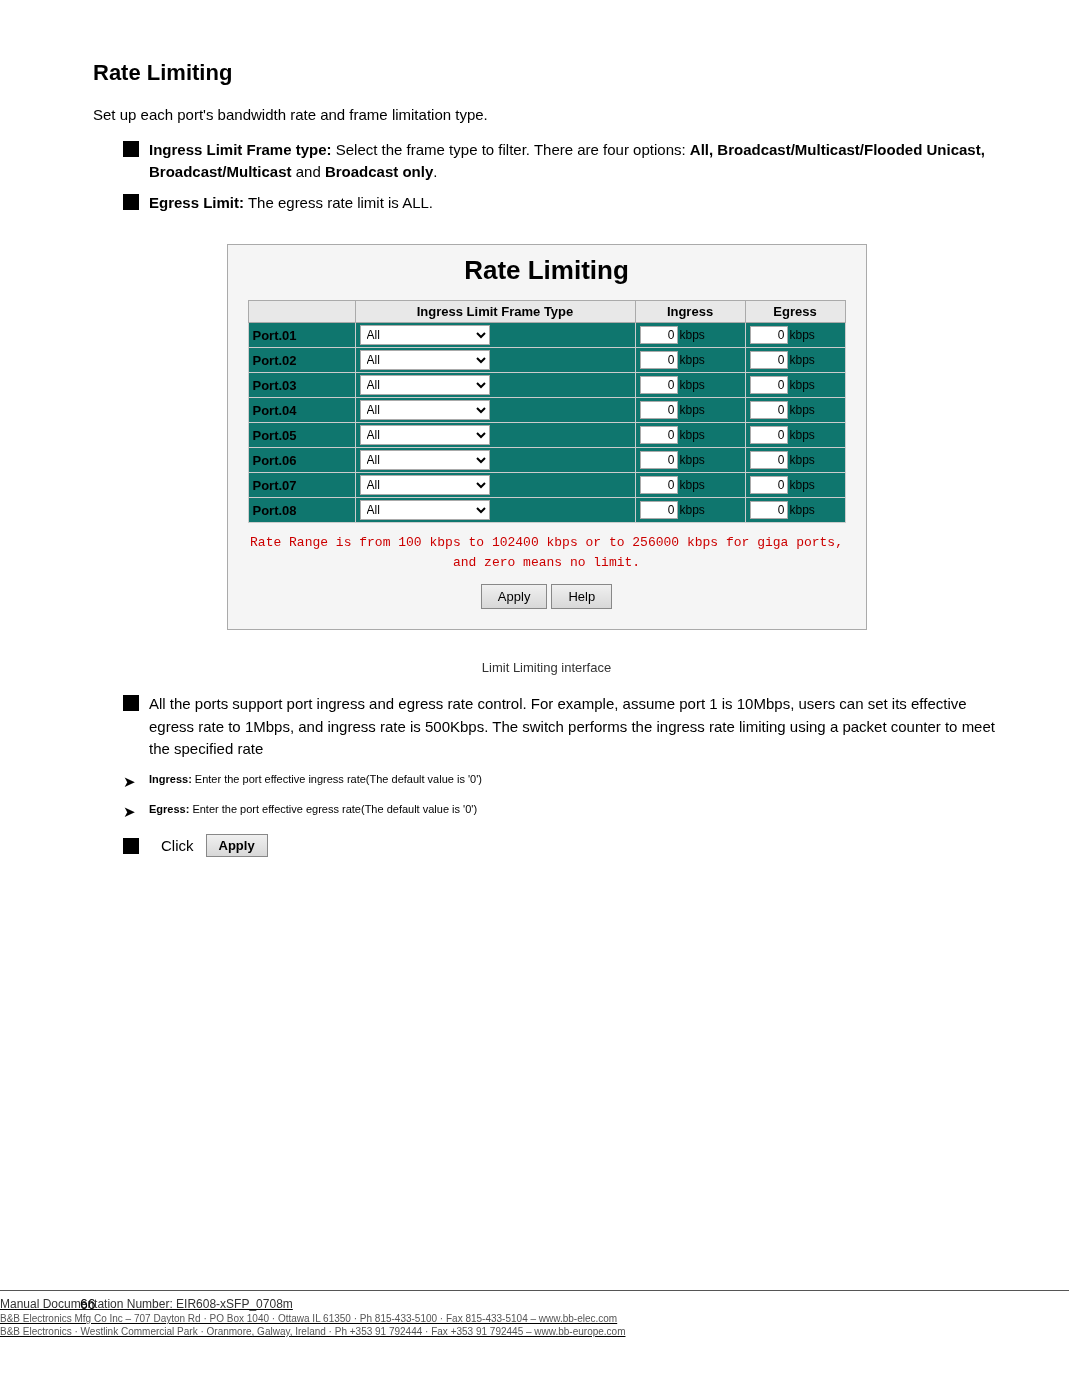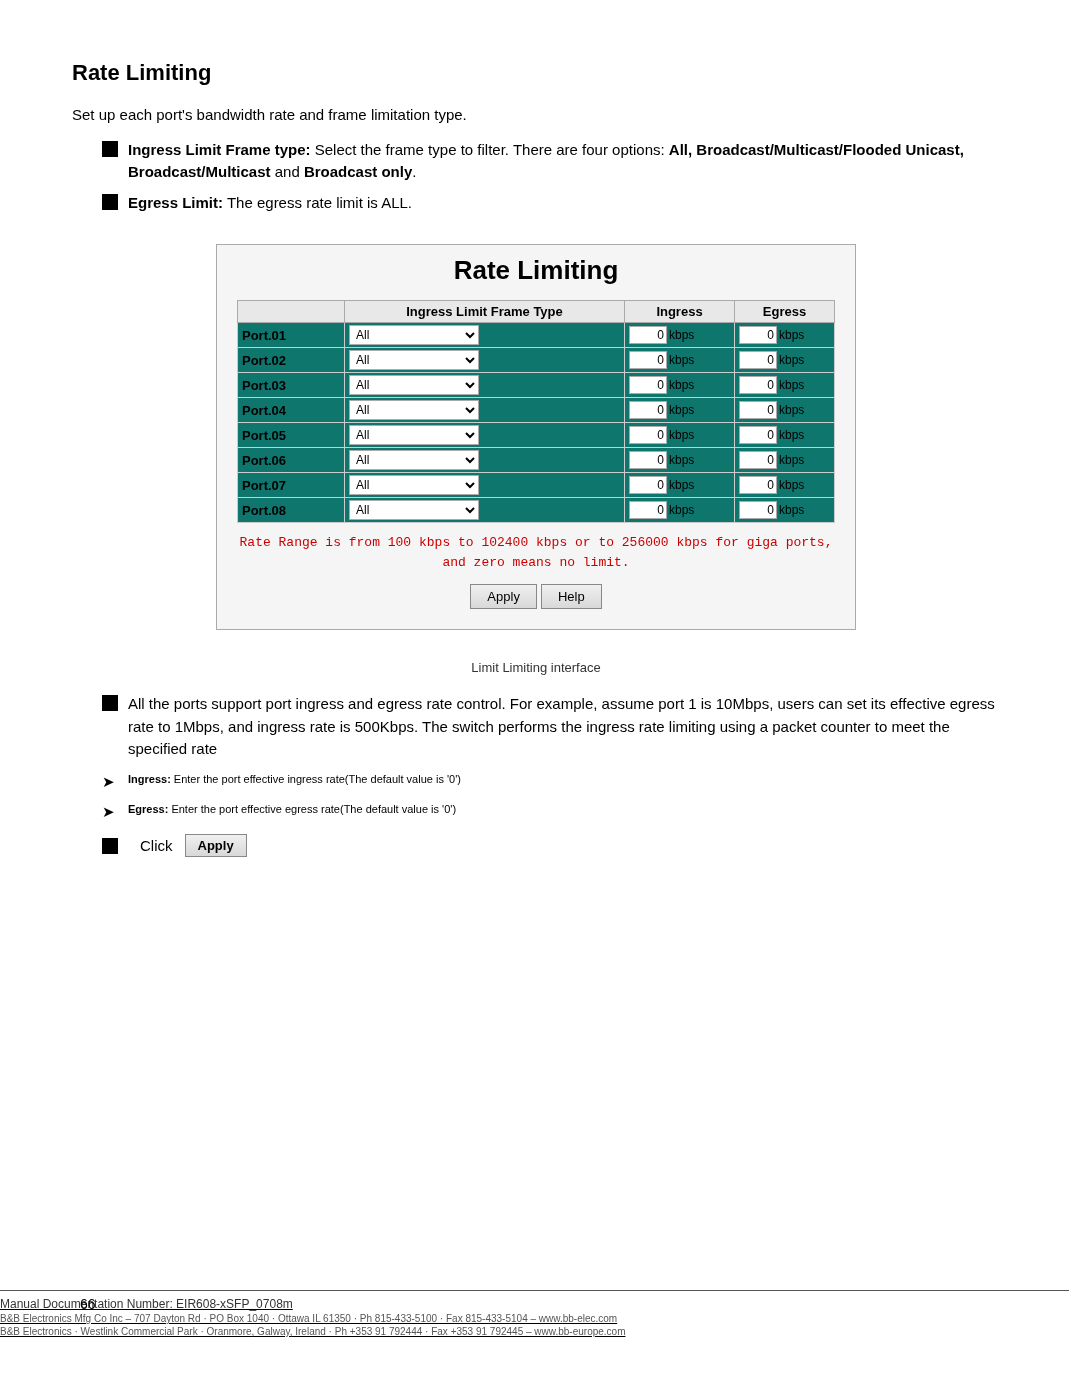--- a/index.html
+++ b/index.html
@@ -7,21 +7,21 @@
       background: #ffffff;
       font-family: Arial, sans-serif;
       font-size: 15px;
       color: #000000;
       width: 1080px;
       min-height: 1397px;
     }
     .page {
       width: 1080px;
       min-height: 1397px;
-      padding: 60px 80px 20px 72px;
+      padding: 60px 80px 20px 93px;
       position: relative;
     }
     .section-title {
       font-size: 22px;
       font-weight: bold;
       margin-bottom: 18px;
     }
     .intro-text {
       font-size: 15px;
       margin-bottom: 12px;

